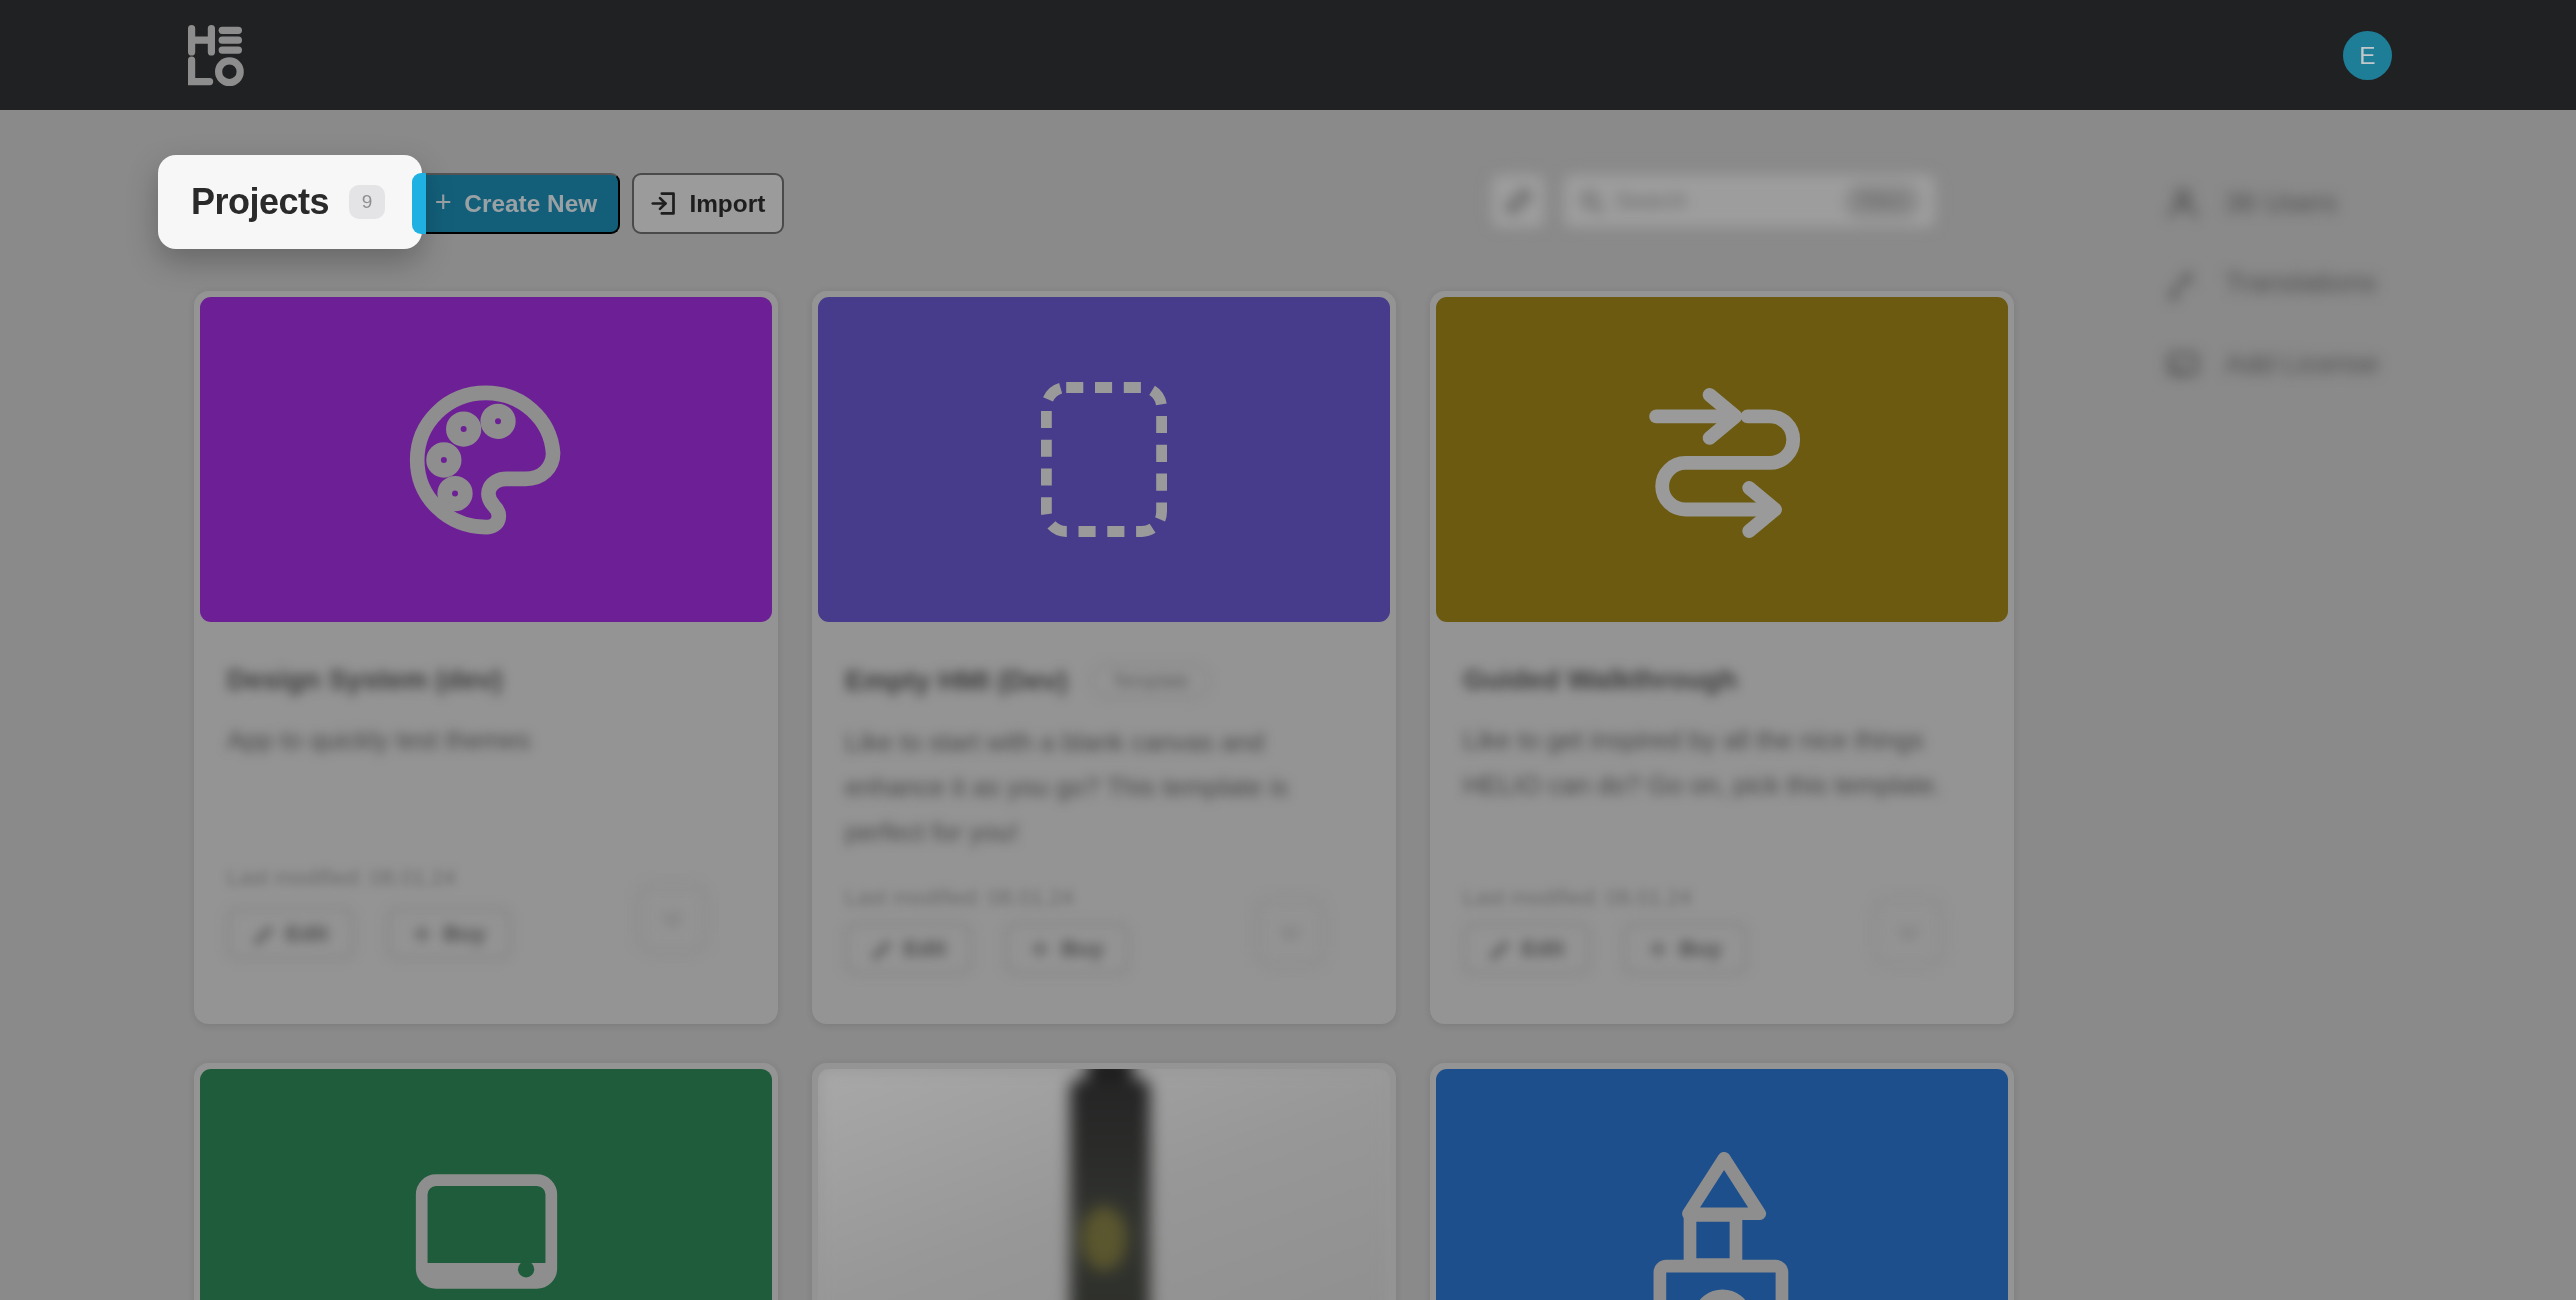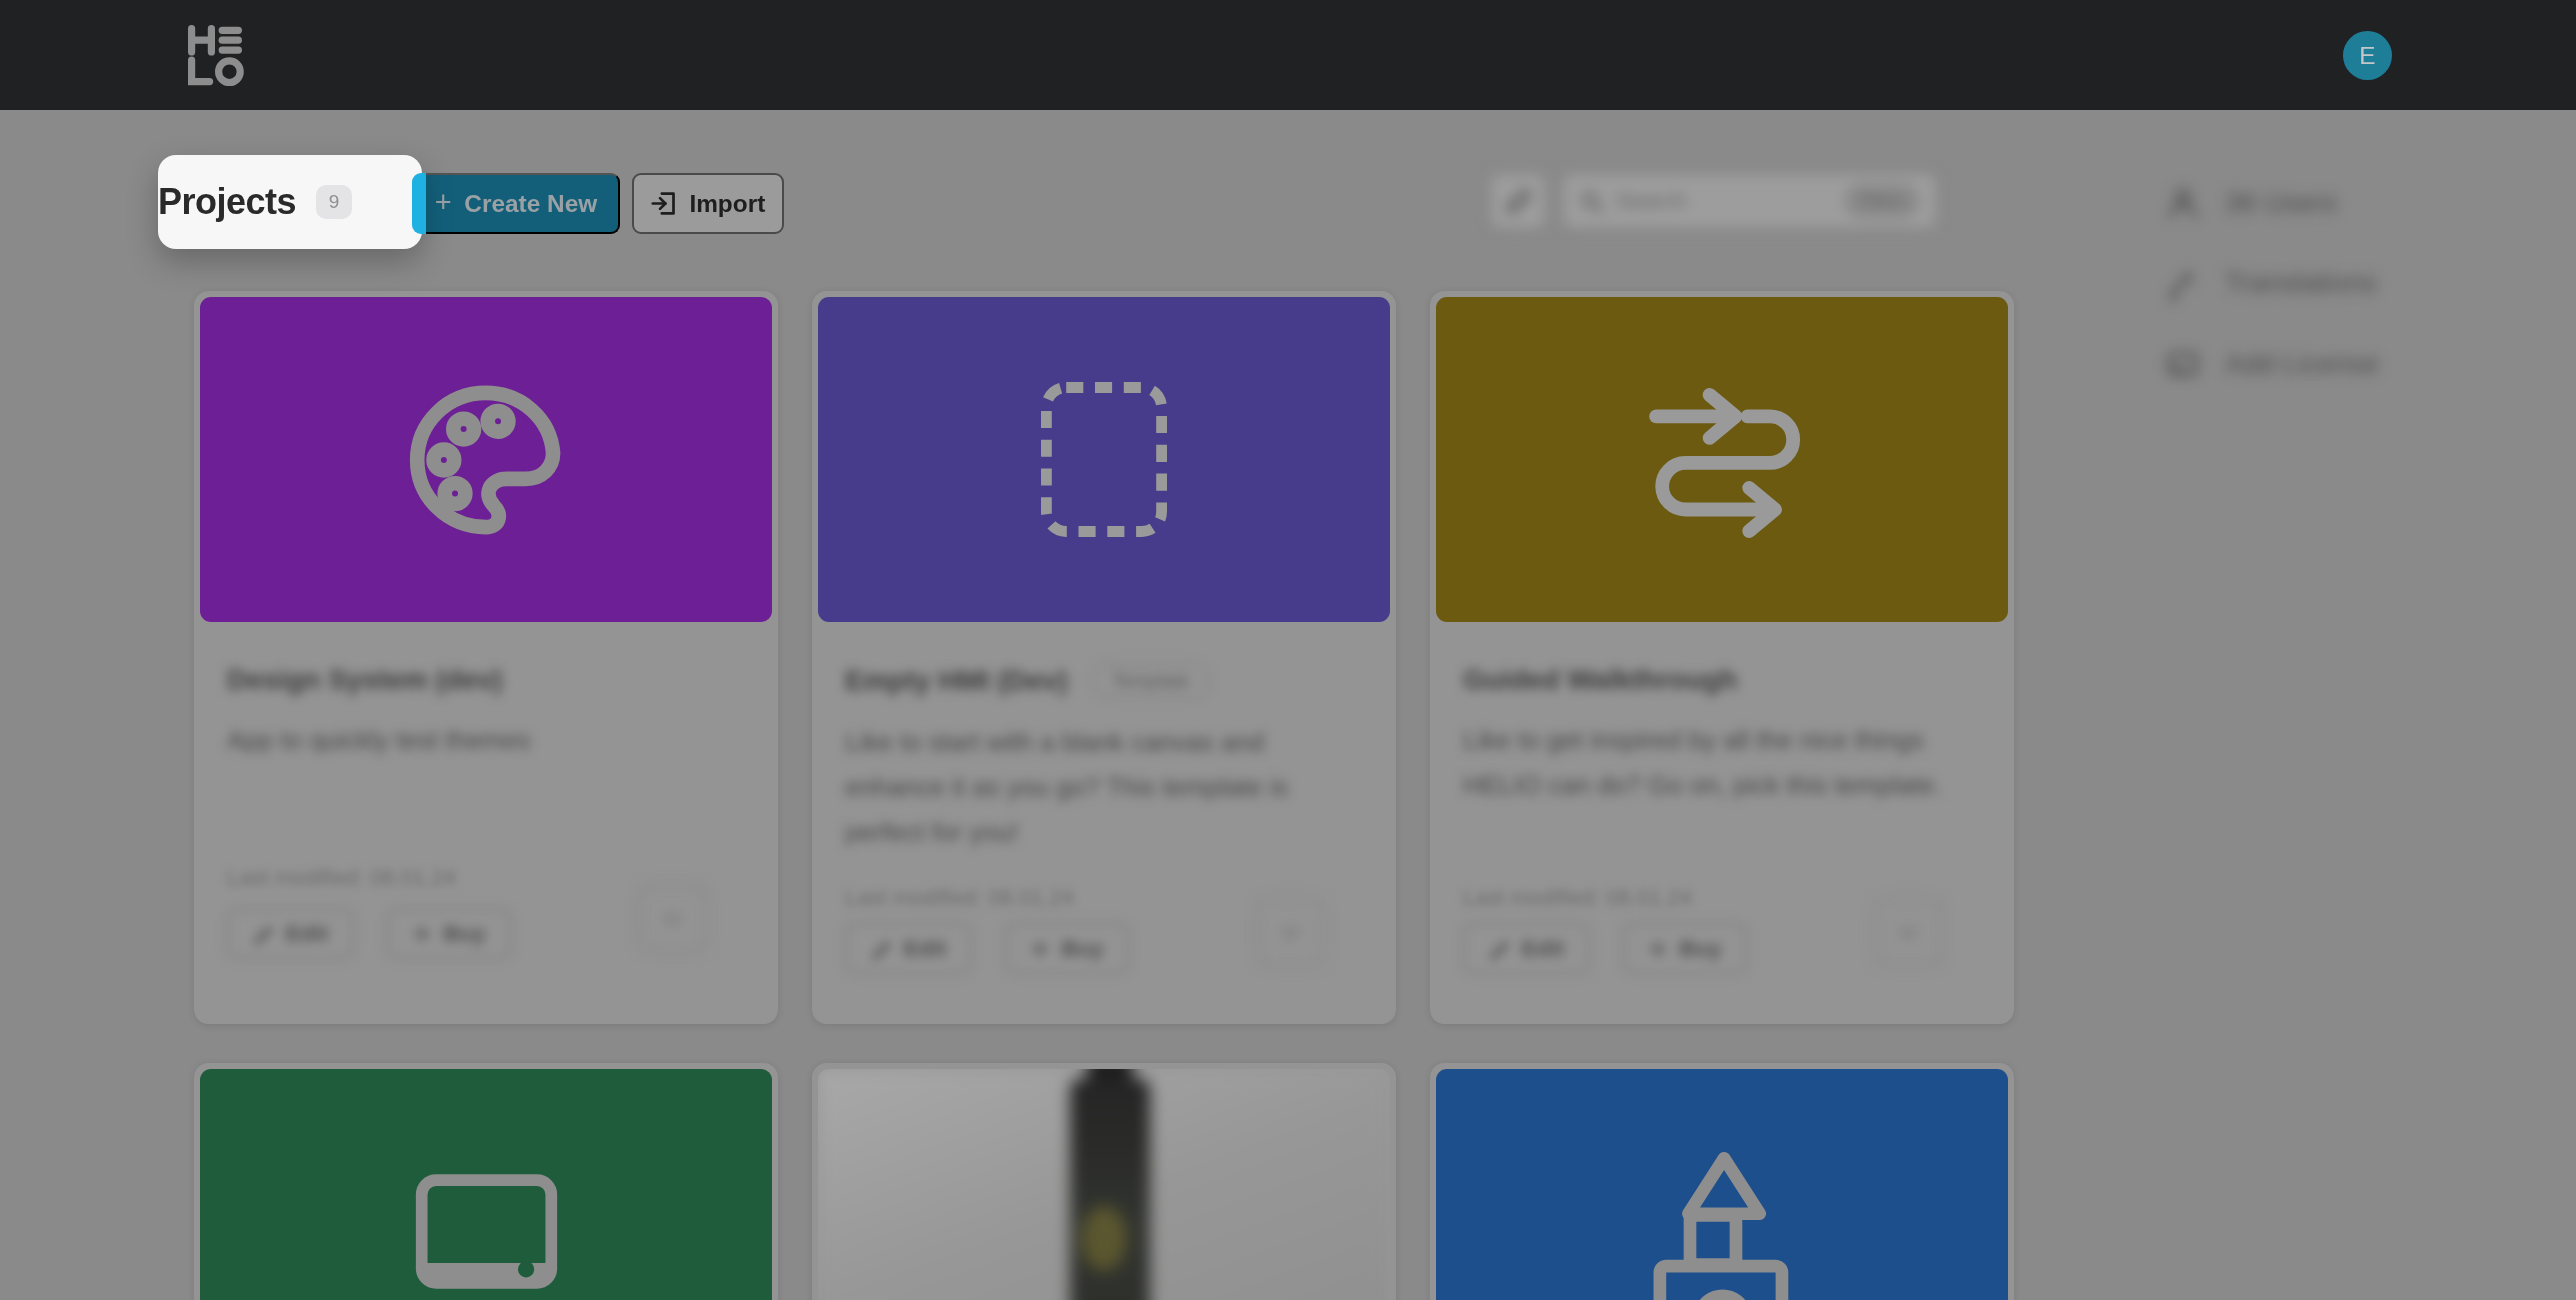--- a/index.html
+++ b/index.html
@@ -40,21 +40,21 @@
     position:absolute; left:632px; top:173px; width:152px; height:61px;
     background:#9b9b9b; border:2.3px solid #4a4a4a; border-radius:9px;
     color:#1e1e1e; display:flex; align-items:center; justify-content:center; gap:11.7px;
     font-size:24.4px; font-weight:600;
   }
 
   
   .spotlight {
     position:absolute; left:158px; top:155px; width:264px; height:94px;
     background:#f7f7f8; border-radius:18px; z-index:40;
-    display:flex; align-items:center; gap:20px;
+    display:flex; align-items:center; padding-left:33px; gap:20px;
     box-shadow:0 12.6px 31px rgba(0,0,0,0.25);
   }
   .spotlight .title { font-size:36px; font-weight:700; color:#2a2a2a; letter-spacing:-0.5px; }
   .spotlight .count {
     width:36px; height:34px; background:#e4e4e6; border-radius:10px;
     color:#8f8f93; font-size:19px; display:flex; align-items:center; justify-content:center;
   }
 
   
   .search-group { position:absolute; left:1481px; top:168px; width:470px; height:67px; filter:blur(6.3px); }

